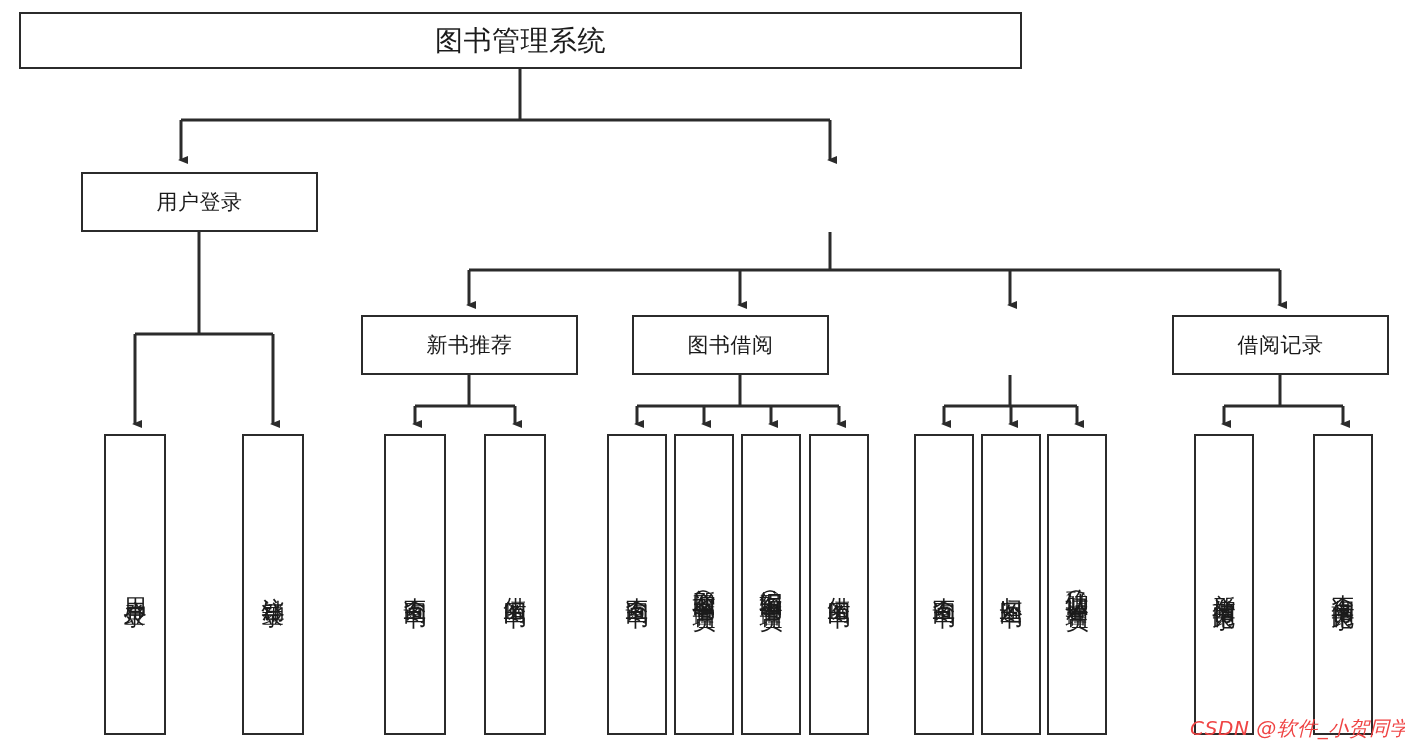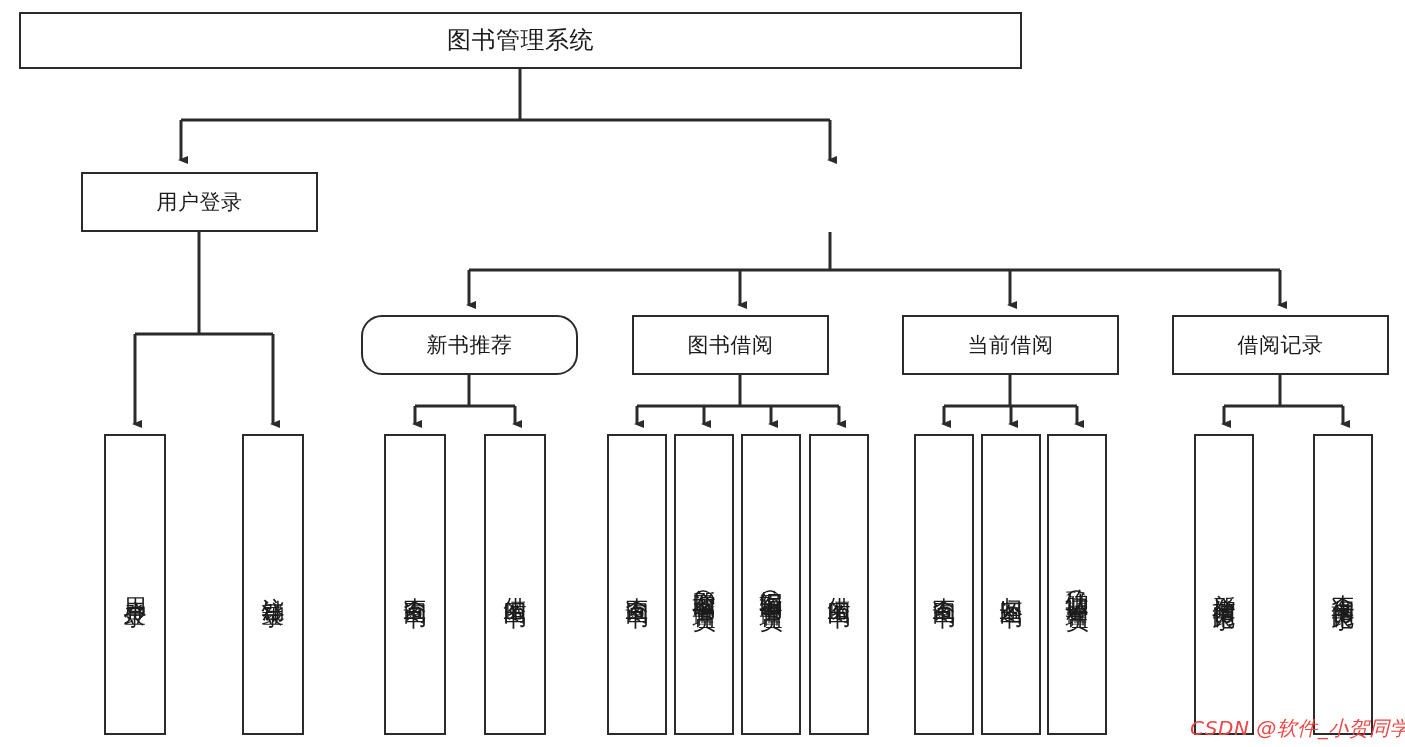--- a/index.html
+++ b/index.html
@@ -39,21 +39,21 @@
     color: #1b1b1b;
     line-height: 1.18;
     text-align: center;
     white-space: nowrap;
   }
   .node.horizontal .node-label {
     font-size: 21px;
     letter-spacing: 0.5px;
   }
   .node.root .node-label {
-    font-size: 24px;
+    font-size: 28px;
     letter-spacing: 0.5px;
   }
   .node.vertical {
     align-items: center;
     justify-content: center;
     padding: 6px 0;
   }
   .node.vertical .node-label {
     writing-mode: vertical-rl;
     text-orientation: upright;
@@ -130,28 +130,25 @@
   </svg>
 
   <div class="node root horizontal" style="left:19px; top:12px; width:1003px; height:57px;">
     <span class="node-label">图书管理系统</span>
   </div>
 
   <div class="node horizontal" style="left:81px; top:172px; width:237px; height:60px;">
     <span class="node-label">用户登录</span>
   </div>
 
-  <div class="node horizontal" style="left:361px; top:315px; width:217px; height:60px;border-radius:21px;">
+  <div class="node horizontal" style="left:361px; top:315px; width:217px; height:60px;">
     <span class="node-label">新书推荐</span>
   </div>
   <div class="node horizontal" style="left:632px; top:315px; width:197px; height:60px;">
     <span class="node-label">图书借阅</span>
-  </div>
-  <div class="node horizontal" style="left:902px; top:315px; width:217px; height:60px;">
-    <span class="node-label">当前借阅</span>
   </div>
   <div class="node horizontal" style="left:1172px; top:315px; width:217px; height:60px;">
     <span class="node-label">借阅记录</span>
   </div>
 
   <div class="node vertical" style="left:104px; top:434px; width:62px; height:301px;">
     <span class="node-label">用户登录</span>
   </div>
   <div class="node vertical" style="left:242px; top:434px; width:62px; height:301px;">
     <span class="node-label">注销登录</span>

